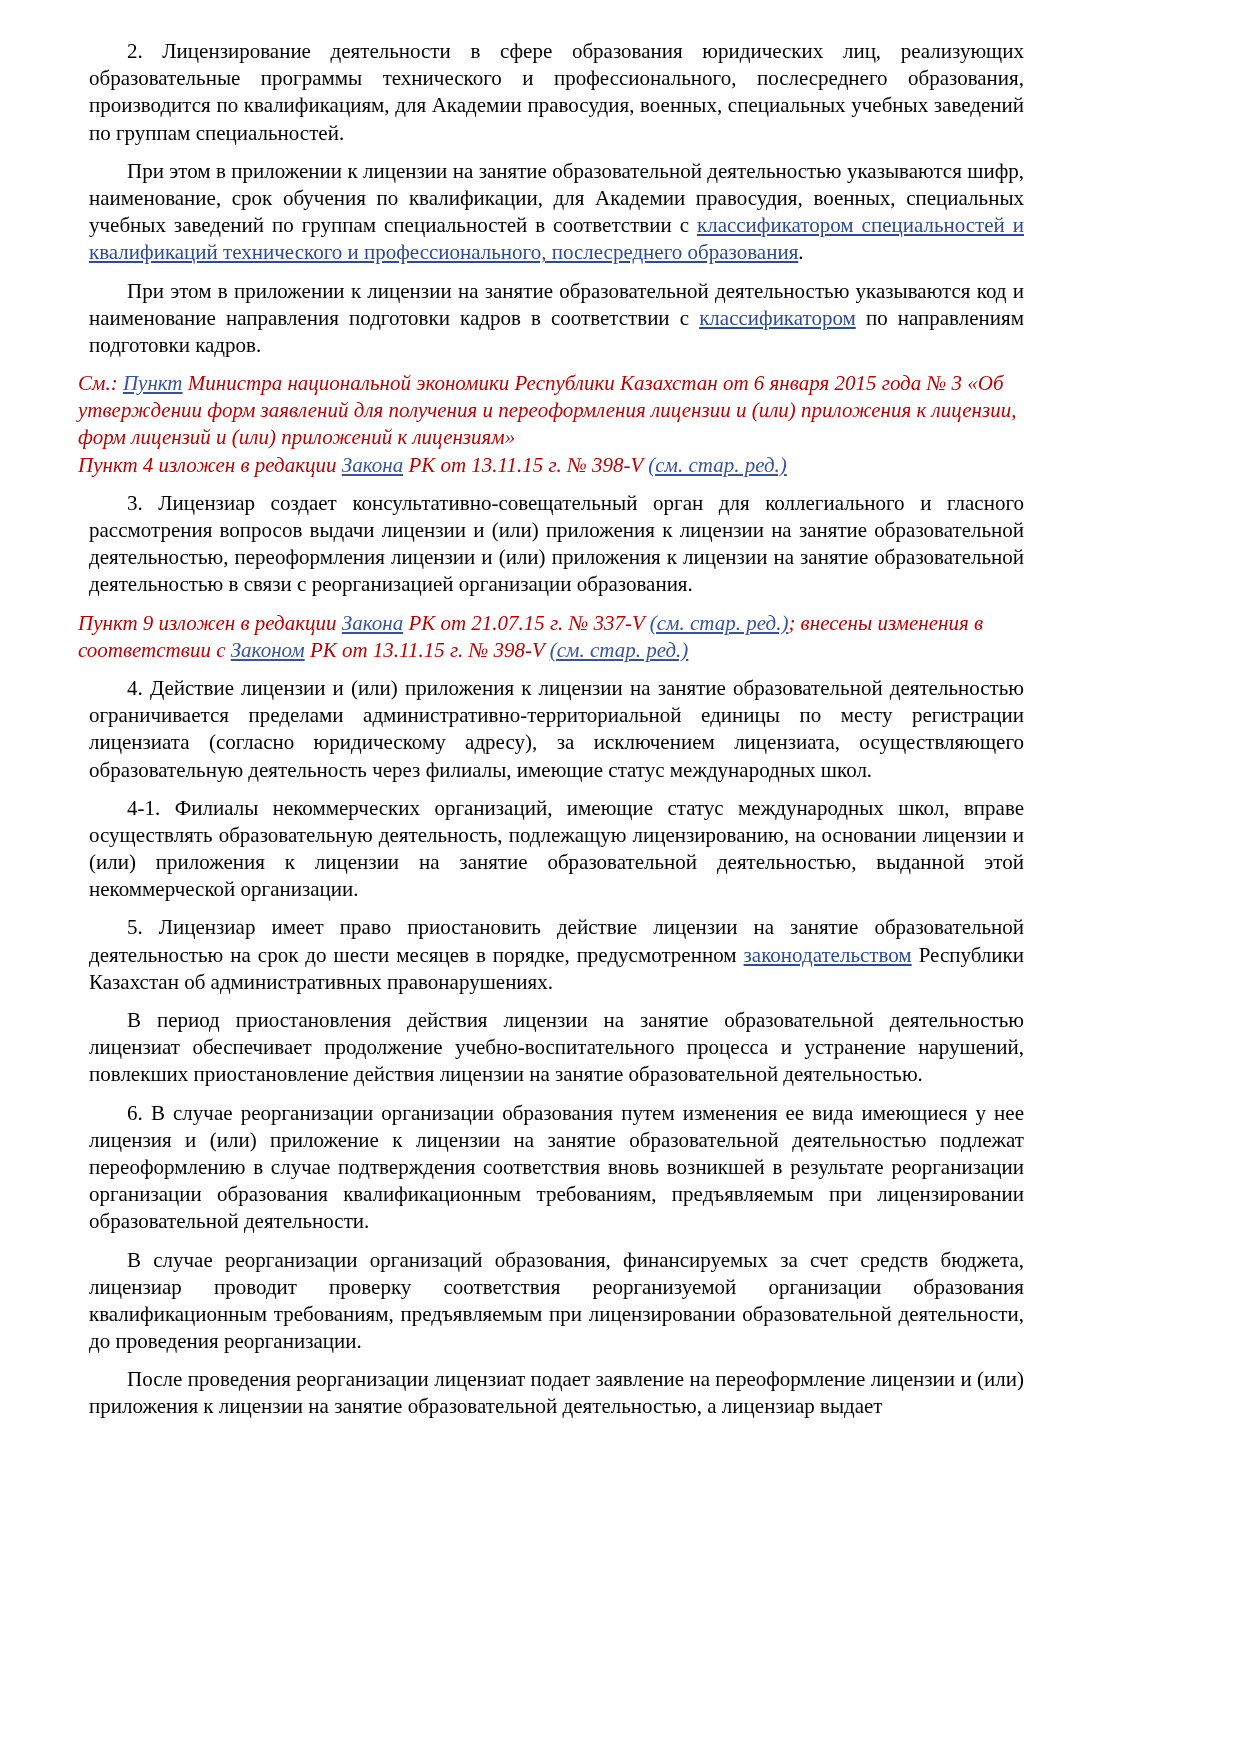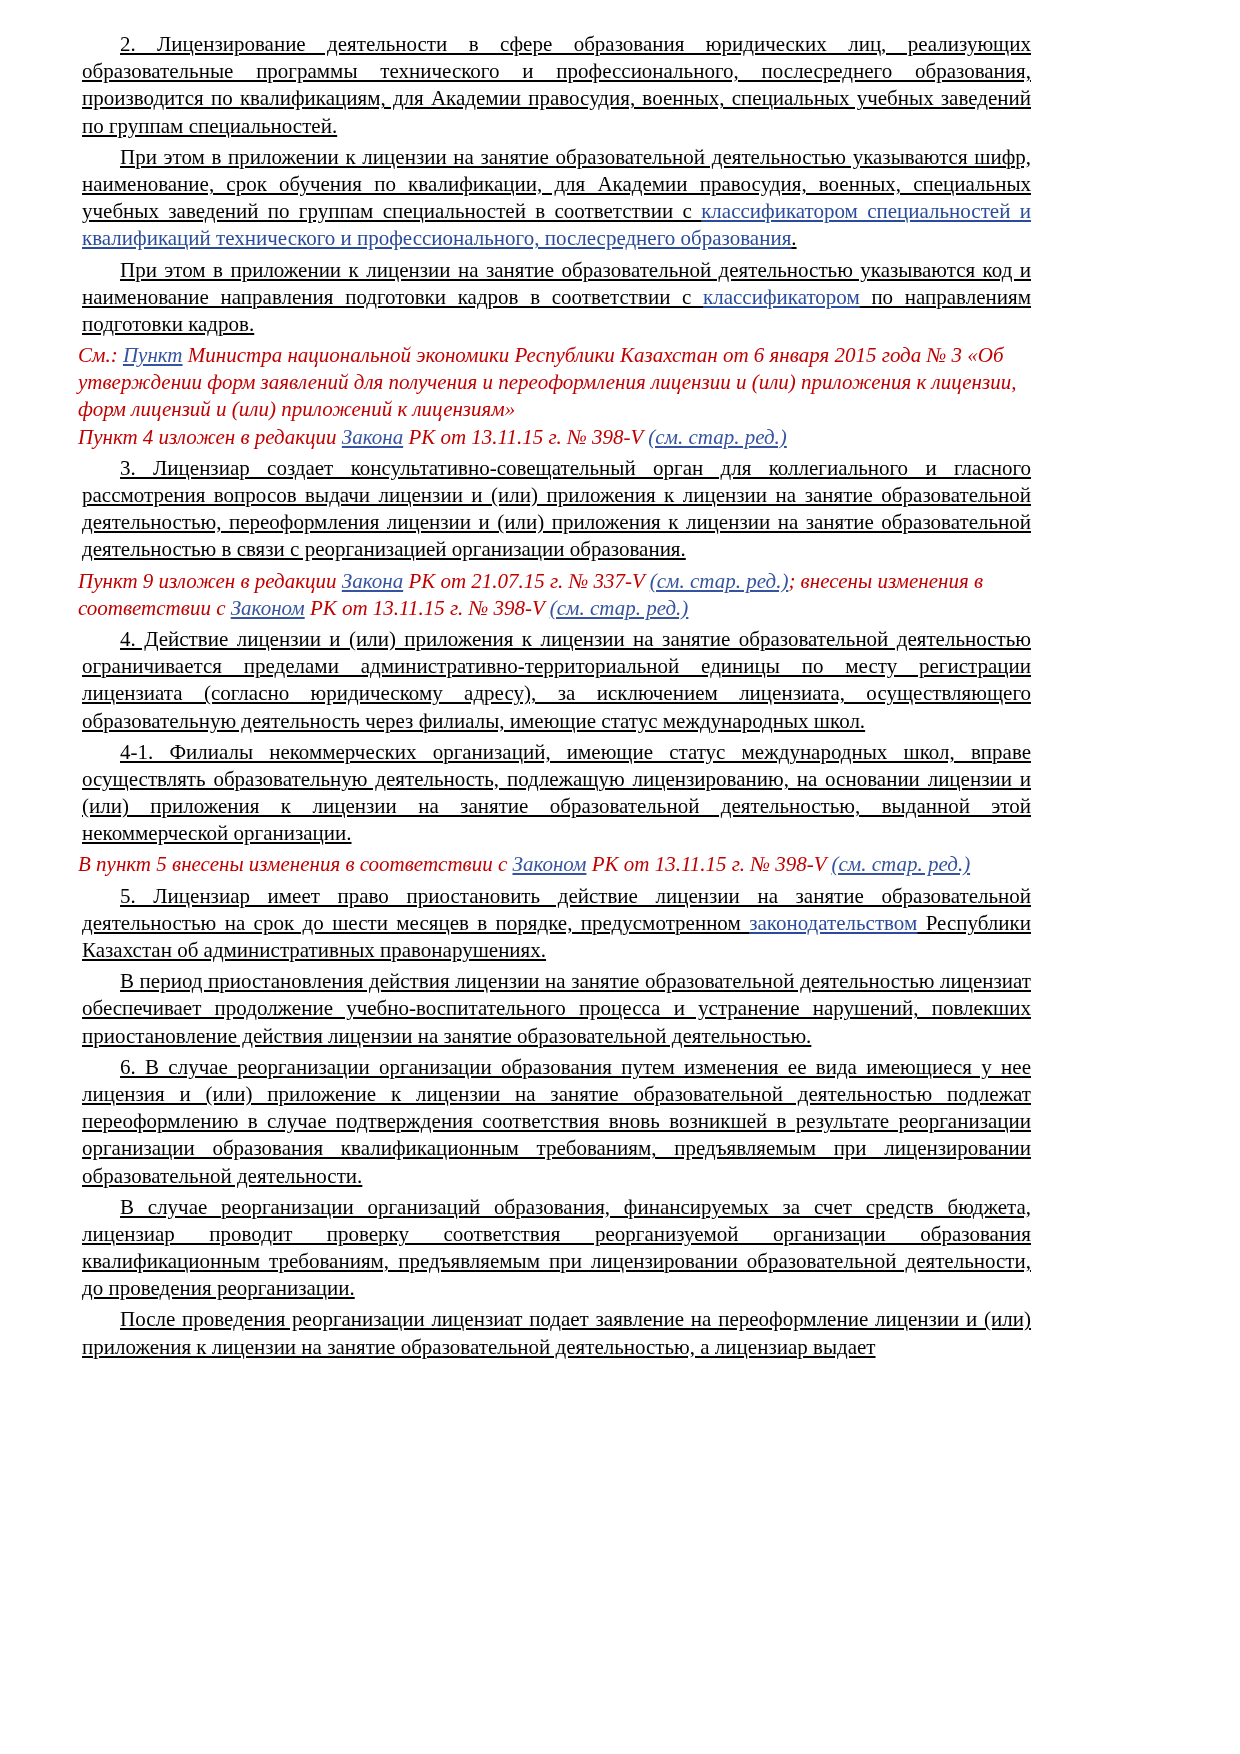--- a/index.html
+++ b/index.html
@@ -13,24 +13,23 @@
     min-height: 1754px;
     box-sizing: border-box;
     background: #ffffff;
     padding: 27px 205px 40px 78px;
     font-family: "Liberation Serif", "DejaVu Serif", serif;
     font-size: 21px;
     line-height: 1.295;
     color: #000000;
   }
   p.body {
-    margin: 4px;
+    margin: 11px;
     text-align: justify;
     text-indent: 38px;
-    text-decoration: underline;
   }
   p.note {
     margin: 0;
     text-align: left;
     text-indent: 0;
     font-style: italic;
     color: #c00000;
   }
   a.doc-link {
     color: #2a4b9b;
@@ -48,20 +47,19 @@
   <div id="doc">
       <p class="body"><span>2. Лицензирование деятельности в сфере образования юридических лиц, реализующих образовательные программы технического и профессионального, послесреднего образования, производится по квалификациям, для Академии правосудия, военных, специальных учебных заведений по группам специальностей.</span></p>
       <p class="body"><span>При этом в приложении к лицензии на занятие образовательной деятельностью указываются шифр, наименование, срок обучения по квалификации, для Академии правосудия, военных, специальных учебных заведений по группам специальностей в соответствии с </span><a class="doc-link">классификатором специальностей и квалификаций технического и профессионального, послесреднего образования</a><span>.</span></p>
       <p class="body"><span>При этом в приложении к лицензии на занятие образовательной деятельностью указываются код и наименование направления подготовки кадров в соответствии с </span><a class="doc-link">классификатором</a><span> по направлениям подготовки кадров.</span></p>
       <p class="note"><span>См.: </span><a class="doc-link">Пункт</a><span> Министра национальной экономики Республики Казахстан от 6 января 2015 года № 3 «Об утверждении форм заявлений для получения и переоформления лицензии и (или) приложения к лицензии, форм лицензий и (или) приложений к лицензиям»</span></p>
       <p class="note"><span>Пункт 4 изложен в редакции </span><a class="doc-link">Закона</a><span> РК от 13.11.15 г. № 398-V </span><a class="doc-link">(см. стар. ред.)</a></p>
       <p class="body"><span>3. Лицензиар создает консультативно-совещательный орган для коллегиального и гласного рассмотрения вопросов выдачи лицензии и (или) приложения к лицензии на занятие образовательной деятельностью, переоформления лицензии и (или) приложения к лицензии на занятие образовательной деятельностью в связи с реорганизацией организации образования.</span></p>
       <p class="note"><span>Пункт 9 изложен в редакции </span><a class="doc-link">Закона</a><span> РК от 21.07.15 г. № 337-V </span><a class="doc-link">(см. стар. ред.)</a><span>; внесены изменения в соответствии с </span><a class="doc-link">Законом</a><span> РК от 13.11.15 г. № 398-V </span><a class="doc-link">(см. стар. ред.)</a></p>
       <p class="body"><span>4. Действие лицензии и (или) приложения к лицензии на занятие образовательной деятельностью ограничивается пределами административно-территориальной единицы по месту регистрации лицензиата (согласно юридическому адресу), за исключением лицензиата, осуществляющего образовательную деятельность через филиалы, имеющие статус международных школ.</span></p>
       <p class="body"><span>4-1. Филиалы некоммерческих организаций, имеющие статус международных школ, вправе осуществлять образовательную деятельность, подлежащую лицензированию, на основании лицензии и (или) приложения к лицензии на занятие образовательной деятельностью, выданной этой некоммерческой организации.</span></p>
-      <p class="note"><span>В пункт 5 внесены изменения в соответствии с </span><a class="doc-link">Законом</a><span> РК от 13.11.15 г. № 398-V </span><a class="doc-link">(см. стар. ред.)</a></p>
       <p class="body"><span>5. Лицензиар имеет право приостановить действие лицензии на занятие образовательной деятельностью на срок до шести месяцев в порядке, предусмотренном </span><a class="doc-link">законодательством</a><span> Республики Казахстан об административных правонарушениях.</span></p>
       <p class="body"><span>В период приостановления действия лицензии на занятие образовательной деятельностью лицензиат обеспечивает продолжение учебно-воспитательного процесса и устранение нарушений, повлекших приостановление действия лицензии на занятие образовательной деятельностью.</span></p>
       <p class="body"><span>6. В случае реорганизации организации образования путем изменения ее вида имеющиеся у нее лицензия и (или) приложение к лицензии на занятие образовательной деятельностью подлежат переоформлению в случае подтверждения соответствия вновь возникшей в результате реорганизации организации образования квалификационным требованиям, предъявляемым при лицензировании образовательной деятельности.</span></p>
       <p class="body"><span>В случае реорганизации организаций образования, финансируемых за счет средств бюджета, лицензиар проводит проверку соответствия реорганизуемой организации образования квалификационным требованиям, предъявляемым при лицензировании образовательной деятельности, до проведения реорганизации.</span></p>
       <p class="body"><span>После проведения реорганизации лицензиат подает заявление на переоформление лицензии и (или) приложения к лицензии на занятие образовательной деятельностью, а лицензиар выдает</span></p>
     </div>
 </div>
 
 </body></html>

